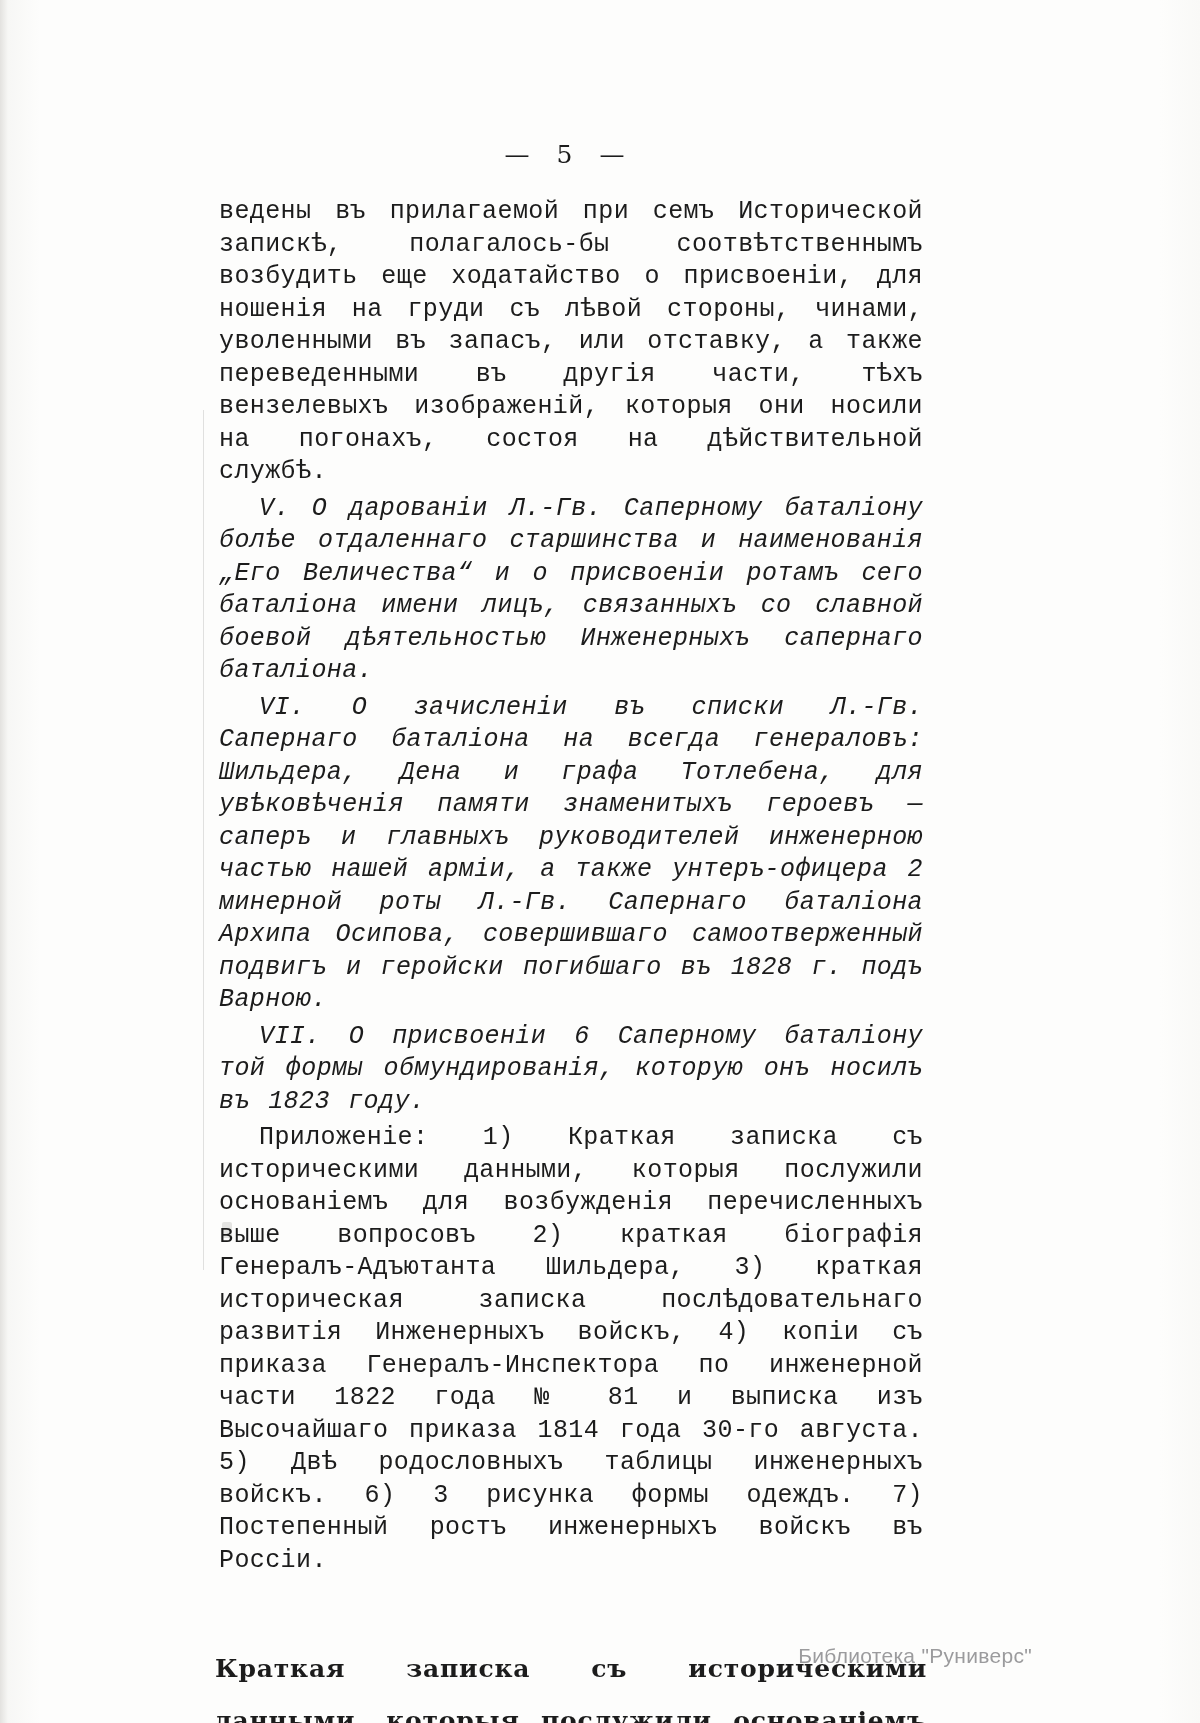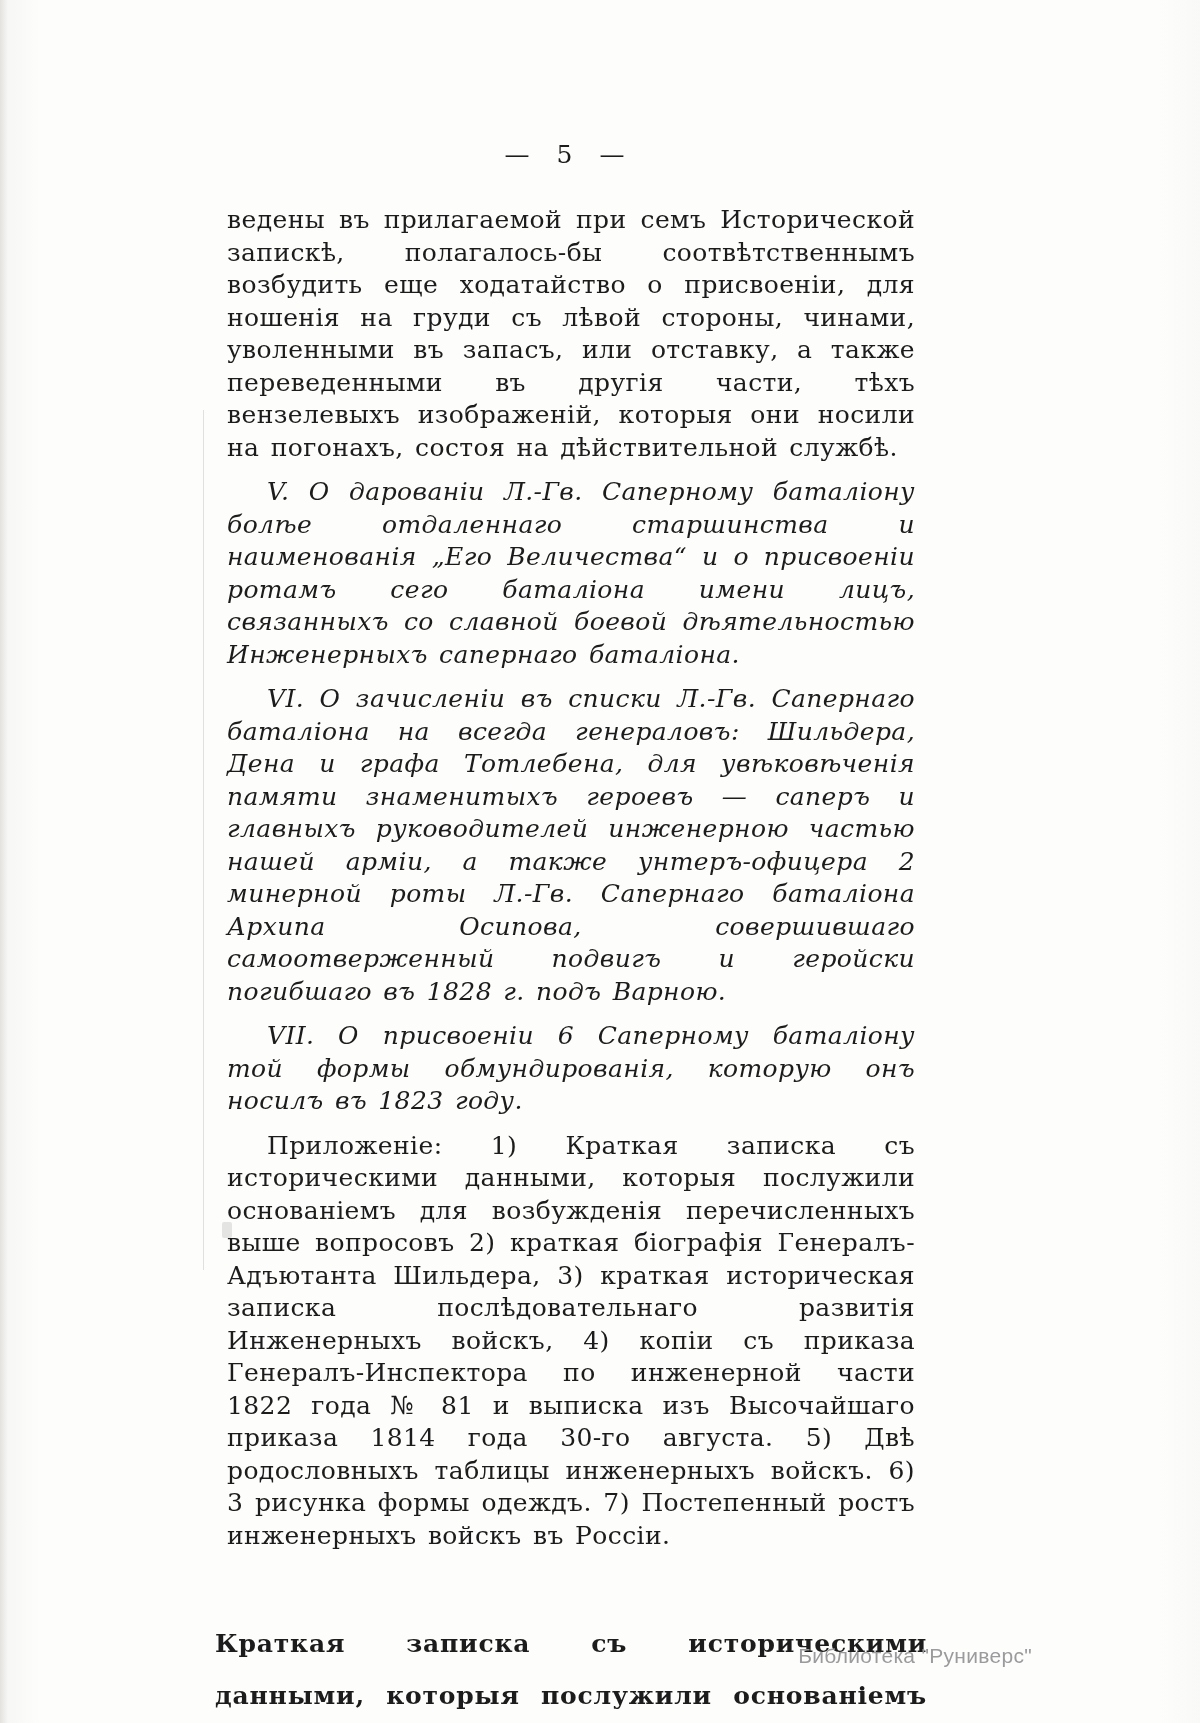--- a/index.html
+++ b/index.html
@@ -56,24 +56,25 @@
   .text-block {
     position: absolute;
     top: 192px;
     left: 215px;
     width: 712px;
     font-size: 25px;
     line-height: 32.5px;
     text-align: justify;
   }
   .para {
-    margin: 12px;
+    margin: 4px;
     padding: 0;
     letter-spacing: 0.4px;
     word-spacing: 3px;
+    font-family: Liberation Mono, monospace;
   }
   .para.indent {
     text-indent: 40px;
   }
   .para.italic {
     font-style: italic;
   }
   .section-heading {
     margin: 66px 0 44px 0;
     font-size: 25px;

